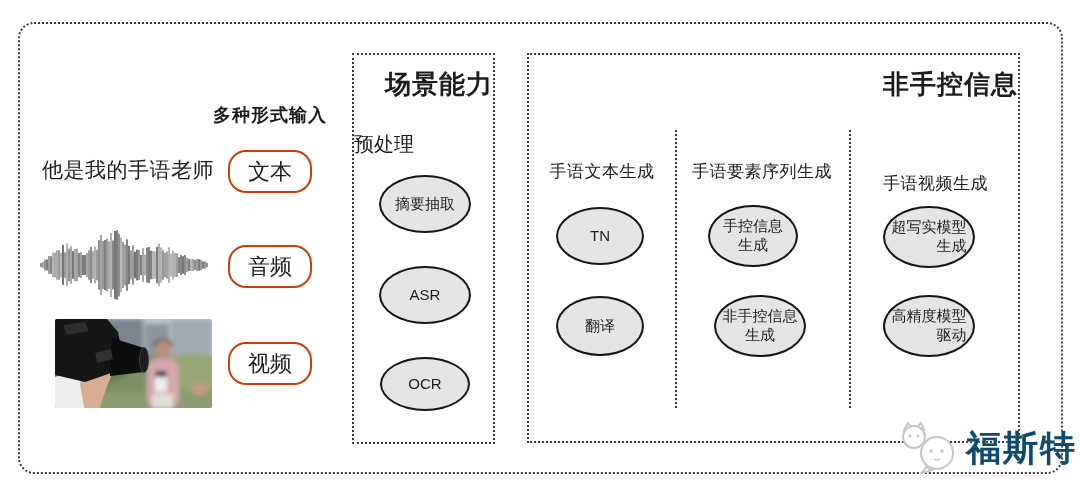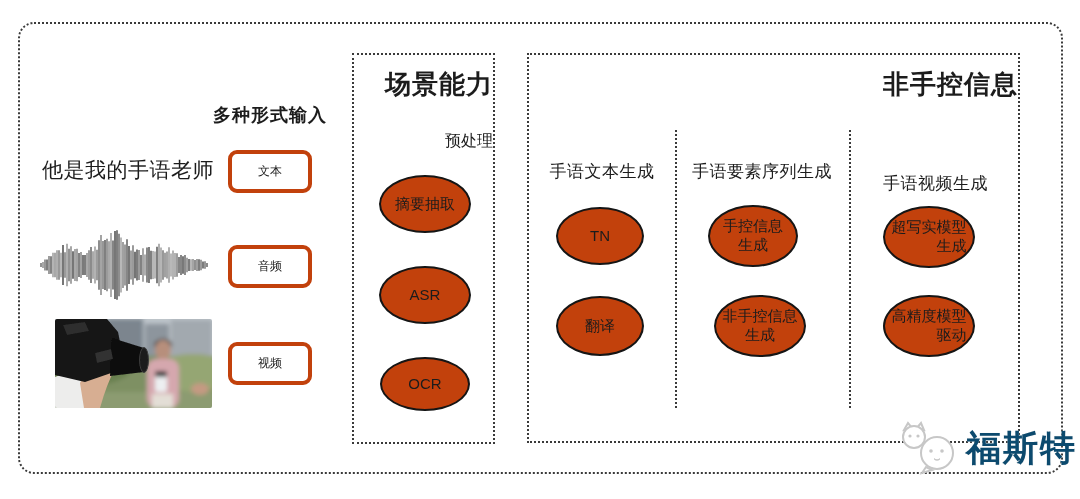--- a/index.html
+++ b/index.html
@@ -14,46 +14,46 @@
   
   .input-title{
     position:absolute;left:200px;top:103px;width:140px;text-align:center;
     font-size:18px;font-weight:bold;letter-spacing:1px;
   }
   .sample-text{
     position:absolute;left:42px;top:156px;width:178px;
     font-size:21px;letter-spacing:0.5px;white-space:nowrap;
   }
   .io-box{
-    position:absolute;width:84px;height:43px;border:4px solid #c2410c;border-radius:9px;
-    display:flex;align-items:center;justify-content:center;font-size:12px;background:#fff;
+    position:absolute;width:84px;height:43px;border:2px solid #c2410c;border-radius:18px;
+    display:flex;align-items:center;justify-content:center;font-size:22px;background:#fff;
     box-sizing:border-box;
   }
   .io-box.b1{left:228px;top:150px;}
   .io-box.b2{left:228px;top:245px;}
   .io-box.b3{left:228px;top:342px;}
   .waveform{position:absolute;left:40px;top:225px;width:168px;height:80px;}
   .photo{position:absolute;left:55px;top:319px;width:157px;height:89px;}
   
   .cap-box{
     position:absolute;border:2px dotted #3a3a3a;background:transparent;box-sizing:border-box;
   }
   .scene-box{left:352px;top:53px;width:143px;height:391px;}
   .core-box{left:527px;top:53px;width:493px;height:390px;}
   .cap-title{
     position:absolute;top:12px;left:0;right:0;text-align:right;
     font-size:26px;font-weight:bold;letter-spacing:1px;
   }
   .scene-sub{
-    position:absolute;top:76px;left:0;right:0;text-align:right;font-size:16px;
+    position:absolute;top:76px;left:0;right:0;text-align:left;font-size:20px;
   }
   .node{
     position:absolute;border:2.5px solid #151515;border-radius:50%;
     display:flex;align-items:center;justify-content:center;text-align:center;
-    background:#c2410c;box-sizing:border-box;
+    background:#e5e5e5;box-sizing:border-box;
   }
   .node-label{font-size:15px;line-height:1.25;white-space:pre-line;}
   
   .sn1{left:25px;top:120px;width:92px;height:58px;}
   .sn2{left:25px;top:211px;width:92px;height:58px;}
   .sn3{left:26px;top:302px;width:90px;height:54px;}
   
   .col-header{
     position:absolute;top:105px;text-align:center;font-size:17px;letter-spacing:0.5px;
   }

